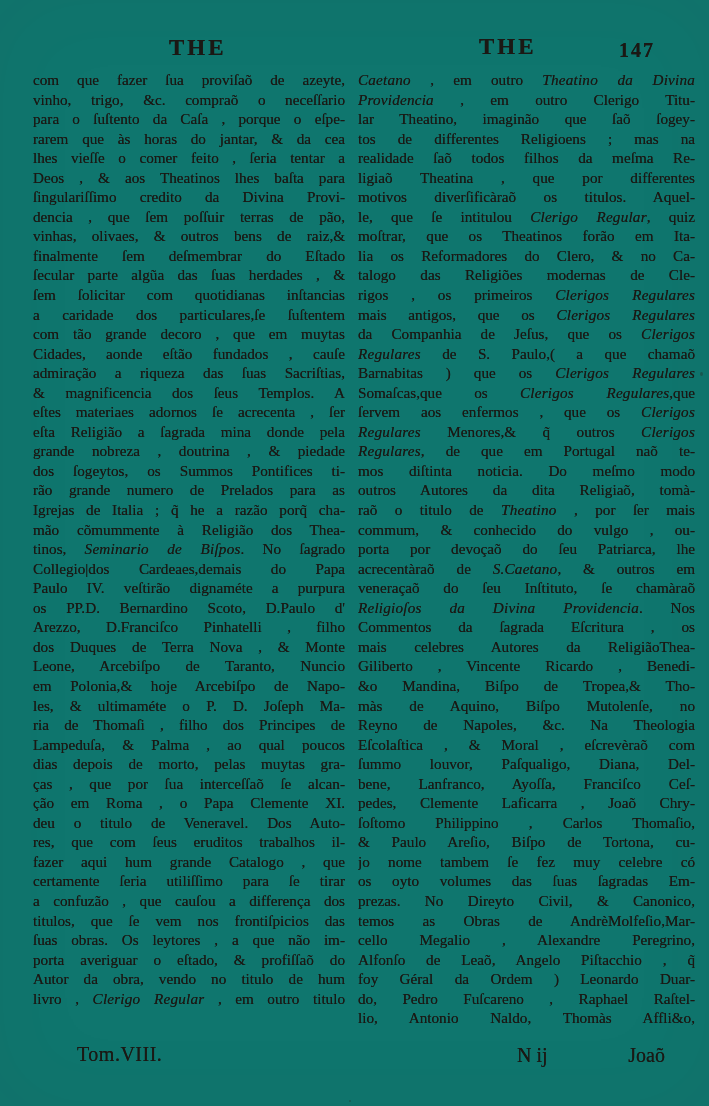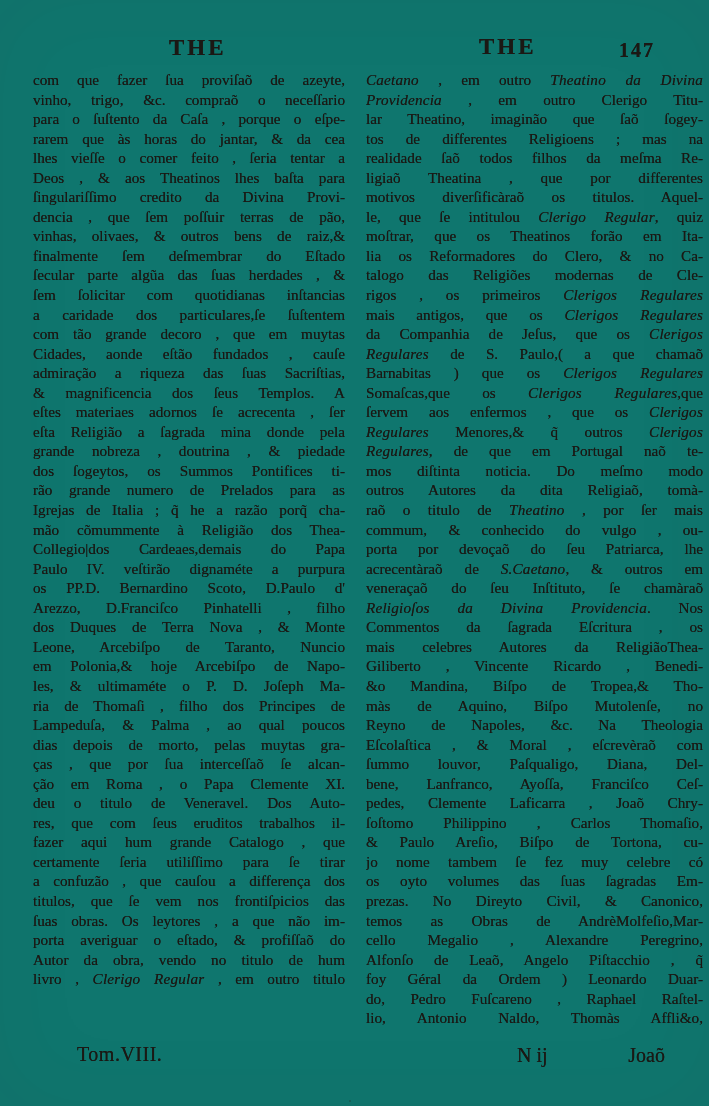--- a/index.html
+++ b/index.html
@@ -24,21 +24,21 @@
     position:absolute;left:619px;top:39px;
     font-weight:700;font-size:20px;letter-spacing:2px;
     text-shadow:0 0 .4px rgba(25,22,18,.85);
   }
   
   .columns{
     position:absolute;left:33px;top:70px;
     display:flex;gap:13px;
   }
   .col-left{width:312px;}
-  .col-right{width:337px;margin-left:8px;}
+  .col-right{width:337px;}
   .line{
     height:19.55px;line-height:19.55px;
     font-size:15.2px;
     text-align:justify;text-align-last:justify;
     overflow:hidden;white-space:normal;
     word-spacing:.5px;
     text-shadow:0 0 .35px rgba(25,22,18,.8);
   }
   .line .it{font-style:italic;letter-spacing:.2px;}
   
@@ -88,20 +88,21 @@
         <div class="line"><span>Cidades, aonde eſtão fundados , cauſe</span></div>
         <div class="line"><span>admiração a riqueza das ſuas Sacriſtias,</span></div>
         <div class="line"><span>&amp; magnificencia dos ſeus Templos. A</span></div>
         <div class="line"><span>eſtes materiaes adornos ſe acrecenta , ſer</span></div>
         <div class="line"><span>eſta Religião a ſagrada mina donde pela</span></div>
         <div class="line"><span>grande nobreza , doutrina , &amp; piedade</span></div>
         <div class="line"><span>dos ſogeytos, os Summos Pontifices ti-</span></div>
         <div class="line"><span>rão grande numero de Prelados para as</span></div>
         <div class="line"><span>Igrejas de Italia ; q̃ he a razão porq̃ cha-</span></div>
         <div class="line"><span>mão cõmummente à Religião dos Thea-</span></div>
+        <div class="line"><span>tinos, </span><span class="it">Seminario de Biſpos</span><span>. No ſagrado</span></div>
         <div class="line"><span>Collegio|dos Cardeaes,demais do Papa</span></div>
         <div class="line"><span>Paulo IV. veſtirão dignaméte a purpura</span></div>
         <div class="line"><span>os PP.D. Bernardino Scoto, D.Paulo d'</span></div>
         <div class="line"><span>Arezzo, D.Franciſco Pinhatelli , filho</span></div>
         <div class="line"><span>dos Duques de Terra Nova , &amp; Monte</span></div>
         <div class="line"><span>Leone, Arcebiſpo de Taranto, Nuncio</span></div>
         <div class="line"><span>em Polonia,&amp; hoje Arcebiſpo de Napo-</span></div>
         <div class="line"><span>les, &amp; ultimaméte o P. D. Joſeph Ma-</span></div>
         <div class="line"><span>ria de Thomaſi , filho dos Principes de</span></div>
         <div class="line"><span>Lampeduſa, &amp; Palma , ao qual poucos</span></div>

